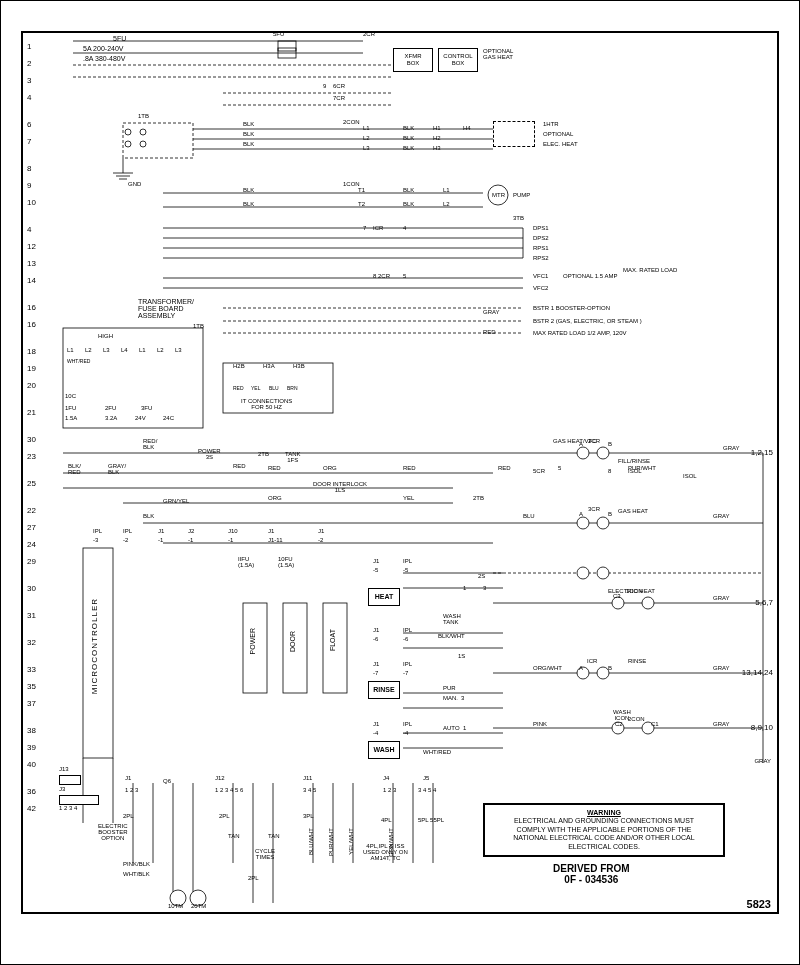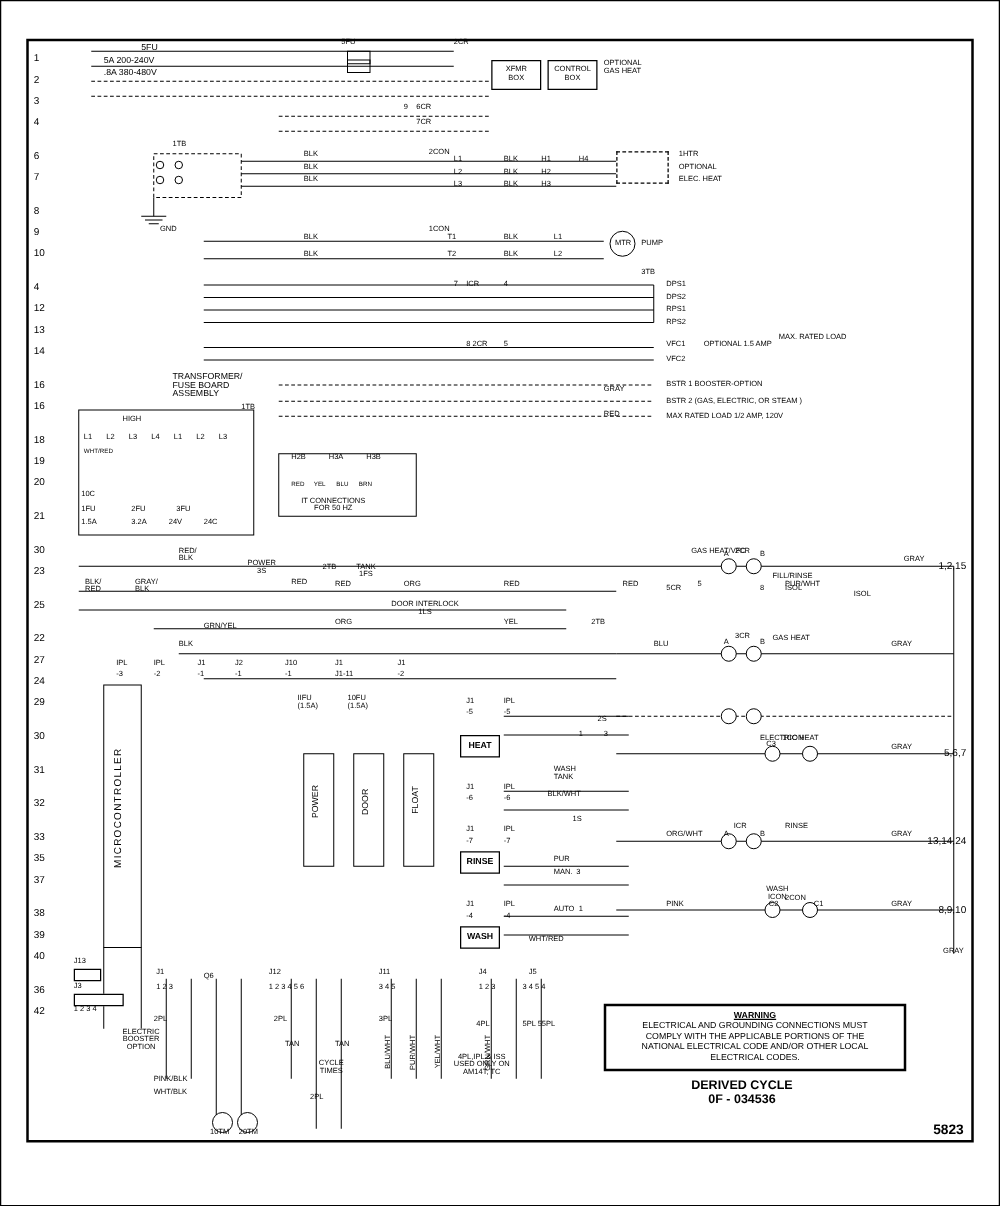--- a/index.html
+++ b/index.html
@@ -460,21 +460,21 @@
 
     <div class="abs warning-box" style="left:460px;top:770px;width:230px">
       <div style="text-decoration:underline;font-weight:bold">WARNING</div>
       <div style="white-space:pre-line">ELECTRICAL AND GROUNDING CONNECTIONS MUST
 COMPLY WITH THE APPLICABLE PORTIONS OF THE
 NATIONAL ELECTRICAL CODE AND/OR OTHER LOCAL
 ELECTRICAL CODES.</div>
     </div>
 
     <div class="abs derived" style="left:530px;top:830px">
-      <div>DERIVED CYCLE</div>
+      <div>DERIVED FROM</div>
       <div>0F - 034536</div>
     </div>
 
     <div class="abs" style="right:6px;bottom:2px;font-weight:bold;font-size:11px">5823</div>
 
     <div class="abs lbl6" style="right:6px;top:725px">GRAY</div>
 
     <div class="abs lbl6" style="left:350px;top:594px">J1</div>
     <div class="abs lbl6" style="left:350px;top:603px">-6</div>
     <div class="abs lbl6" style="left:380px;top:594px">IPL</div>

